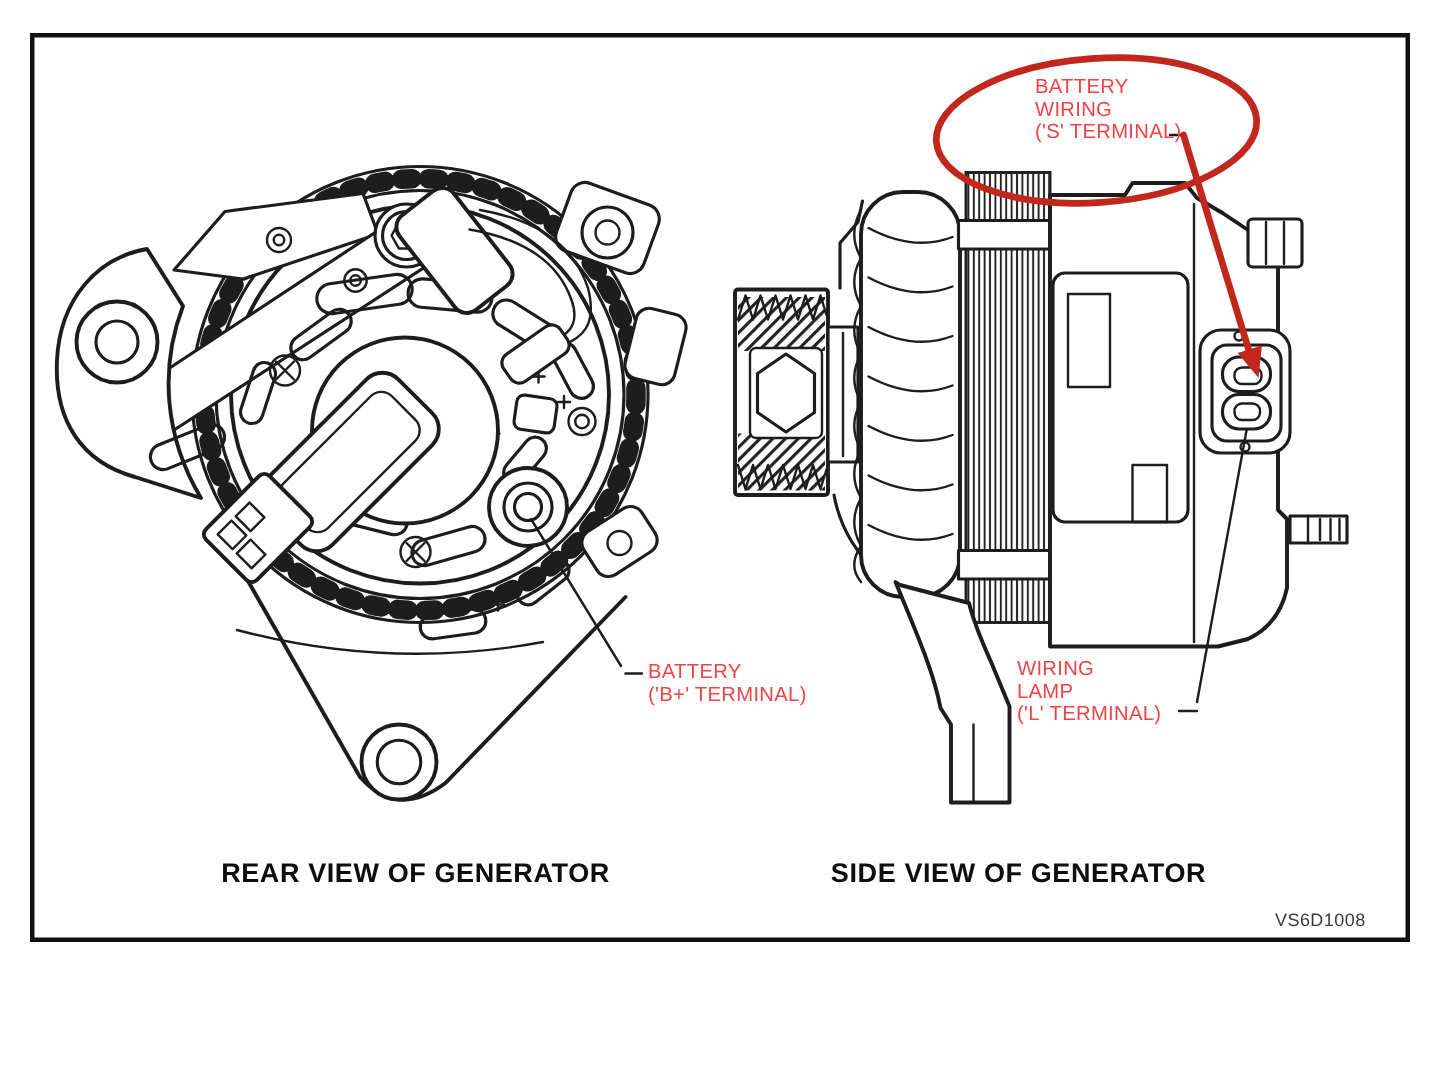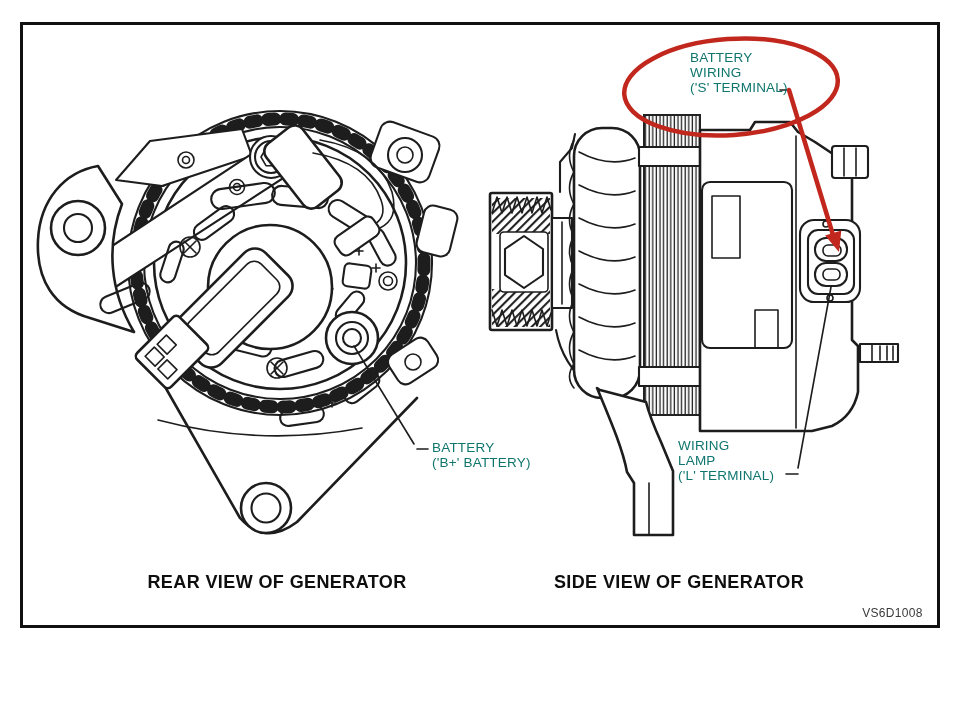--- a/index.html
+++ b/index.html
@@ -1,21 +1,21 @@
 <!DOCTYPE html>
 <html style="--ink: #1d1d1d; --red: #c1271d;"><head>
 <meta charset="utf-8">
 <style>
   html,body{margin:0;padding:0;background:#ffffff;}
   .page{position:relative;width:960px;height:720px;background:#fff;overflow:hidden;
         font-family:"Liberation Sans",sans-serif;}
   .frame{position:absolute;left:20px;top:22px;width:920px;height:606px;
          border:3px solid #111;box-sizing:border-box;}
   .art{position:absolute;left:0;top:0;width:960px;height:720px;}
-  .label{position:absolute;font-size:13.5px;line-height:15.2px;color:#0f766e;
+  .label{position:absolute;font-size:13.5px;line-height:15.2px;color:#ef4444;
          letter-spacing:.2px;white-space:nowrap;font-weight:500;}
   .caption{position:absolute;transform:translateX(-50%);font-weight:bold;font-size:18px;
            color:#0e0e0e;letter-spacing:.4px;white-space:nowrap;}
   .code{position:absolute;font-size:12px;color:#3a3a3a;letter-spacing:.3px;}
   svg{display:block;}
   svg *{vector-effect:none;}
   .ln{stroke:var(--ink,#1d1d1d);fill:none;stroke-linejoin:round;stroke-linecap:round;}
   .w{fill:#ffffff;}
   .t1{stroke-width:1.6;}
   .t2{stroke-width:2.1;}
@@ -233,26 +233,26 @@
   </svg>
 
   <div class="label" style="left:690px;top:50px;">
     <div>BATTERY</div>
     <div>WIRING</div>
     <div>('S' TERMINAL)</div>
   </div>
 
   <div class="label" style="left:432px;top:440px;">
     <div>BATTERY</div>
-    <div>('B+' BATTERY)</div>
+    <div>('B+' TERMINAL)</div>
   </div>
 
   <div class="label" style="left:678px;top:438px;">
     <div>WIRING</div>
     <div>LAMP</div>
     <div>('L' TERMINAL)</div>
   </div>
 
   <div class="caption" style="left:277px;top:572px;">REAR VIEW OF GENERATOR</div>
   <div class="caption" style="left:679px;top:572px;text-align:center;">SIDE VIEW OF GENERATOR</div>
 
-  <div class="code" style="left:850px;top:606px;width:85px;text-align:center;">VS6D1008</div>
+  <div class="code" style="left:850px;top:606px;width:85px;text-align:left;">VS6D1008</div>
 </div>
 
 </body></html>

